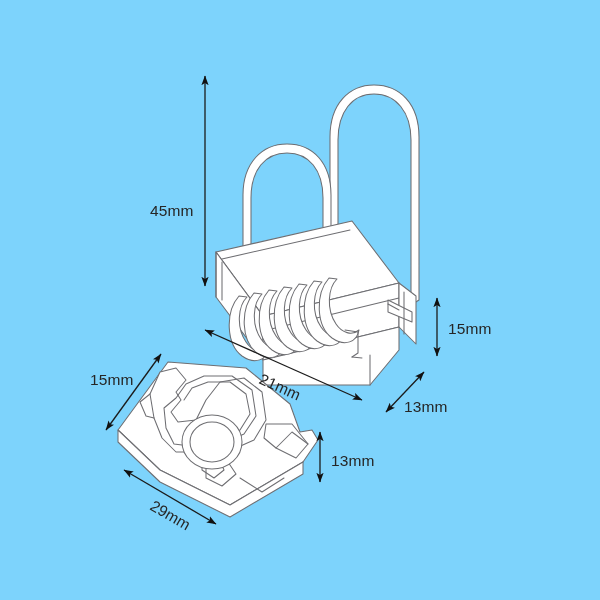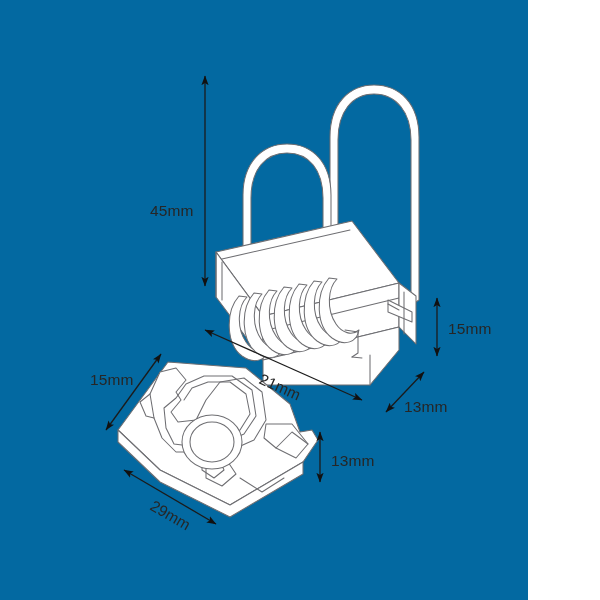--- a/index.html
+++ b/index.html
@@ -2,23 +2,23 @@
 <html><head>
 <meta charset="utf-8">
 <style>
   html, body {
     margin: 0;
     padding: 0;
     background: #ffffff;
   }
   #canvas {
     position: relative;
-    width: 528px;
+    width: 600px;
     height: 600px;
-    background: #0369a1;
+    background: #7dd3fc;
     font-family: "Liberation Sans", sans-serif;
     overflow: hidden;
   }
   #drawing {
     position: absolute;
     top: 0;
     left: 0;
     width: 600px;
     height: 600px;
   }

